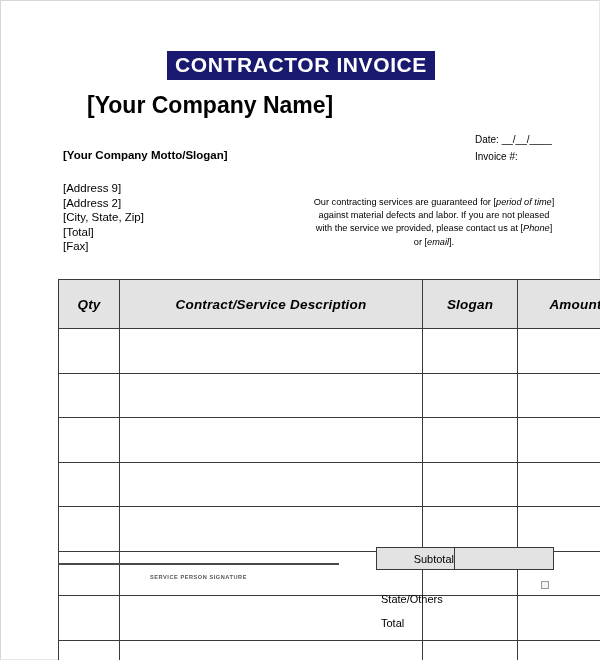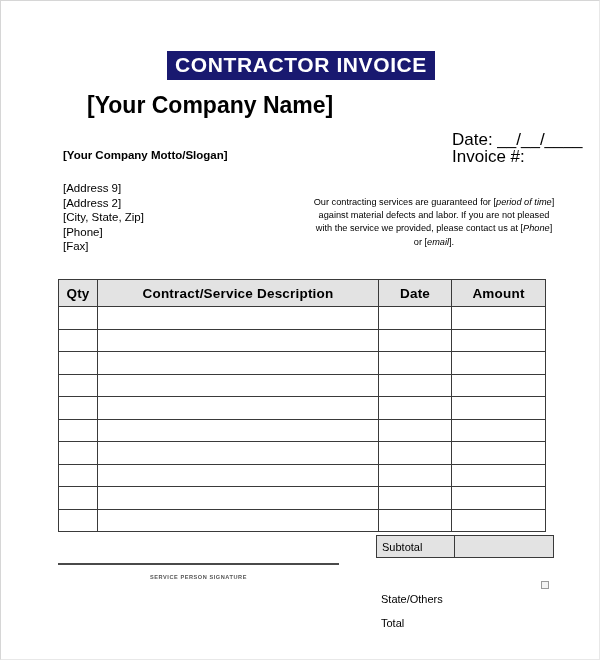--- a/index.html
+++ b/index.html
@@ -73,23 +73,23 @@
     font-size: 11.5px;
     line-height: 14.6px;
   }
   .address-block div {
     white-space: nowrap;
   }
 
   
   .meta-block {
     position: absolute;
-    left: 451px;
+    left: 474px;
     top: 130px;
-    font-size: 17px;
+    font-size: 10px;
     line-height: 17px;
   }
   .meta-block div {
     white-space: nowrap;
   }
 
   
   .guarantee {
     position: absolute;
     left: 310px;
@@ -108,22 +108,23 @@
     position: absolute;
     left: 57px;
     top: 278px;
     width: 483px;
     border-collapse: collapse;
     table-layout: fixed;
   }
   .invoice-table th,
   .invoice-table td {
     border: 1.6px solid #3a3a3a;
-    padding: 0;
+    padding: 11px;
     margin: 0;
+    font-style: italic;
   }
   .invoice-table thead th {
     background: #e3e3e3;
     font-size: 13.5px;
     font-weight: bold;
     height: 26px;
     text-align: center;
     vertical-align: middle;
     letter-spacing: 0.2px;
   }
@@ -133,24 +134,25 @@
   }
   .col-qty { width: 38px; }
   .col-desc { width: 280px; }
   .col-price { width: 72px; }
   .col-amount { width: 93px; }
 
   
   .totals-table {
     position: absolute;
     left: 375px;
-    top: 534px;
+    top: 546px;
     width: 165px;
     border-collapse: collapse;
     table-layout: fixed;
+    text-align: right;
   }
   .totals-table td {
     border: 1.6px solid #3a3a3a;
     height: 21px;
     padding: 0 0 0 5px;
     font-size: 11px;
     vertical-align: middle;
   }
   .totals-table .tot-label { width: 72px; }
   .totals-table .tot-value { width: 93px; }
@@ -215,37 +217,37 @@
   </div>
 
   <div class="company-name">[Your Company Name]</div>
 
   <div class="company-motto">[Your Company Motto/Slogan]</div>
 
   <div class="address-block">
     <div>[Address 9]</div>
     <div>[Address 2]</div>
     <div>[City, State, Zip]</div>
-    <div>[Phone]</div>
+    <div>[Total]</div>
     <div>[Fax]</div>
   </div>
 
   <div class="meta-block">
     <div>Date:  __/__/____</div>
     <div>Invoice #:</div>
   </div>
 
   <div class="guarantee"><span>Our contracting services are guaranteed for [</span><i>period of time</i><span>] against material defects and labor. If you are not pleased with the service we provided, please contact us at [</span><i>Phone</i><span>] or [</span><i>email</i><span>].</span></div>
 
   <table class="invoice-table">
     <thead>
       <tr>
         <th class="col-qty">Qty</th>
         <th class="col-desc">Contract/Service  Description</th>
-        <th class="col-price">Date</th>
+        <th class="col-price">Slogan</th>
         <th class="col-amount">Amount</th>
       </tr>
     </thead>
     <tbody id="line-items-body">
         <tr>
           <td class="col-qty"></td>
           <td class="col-desc"></td>
           <td class="col-price"></td>
           <td class="col-amount"></td>
         </tr>

